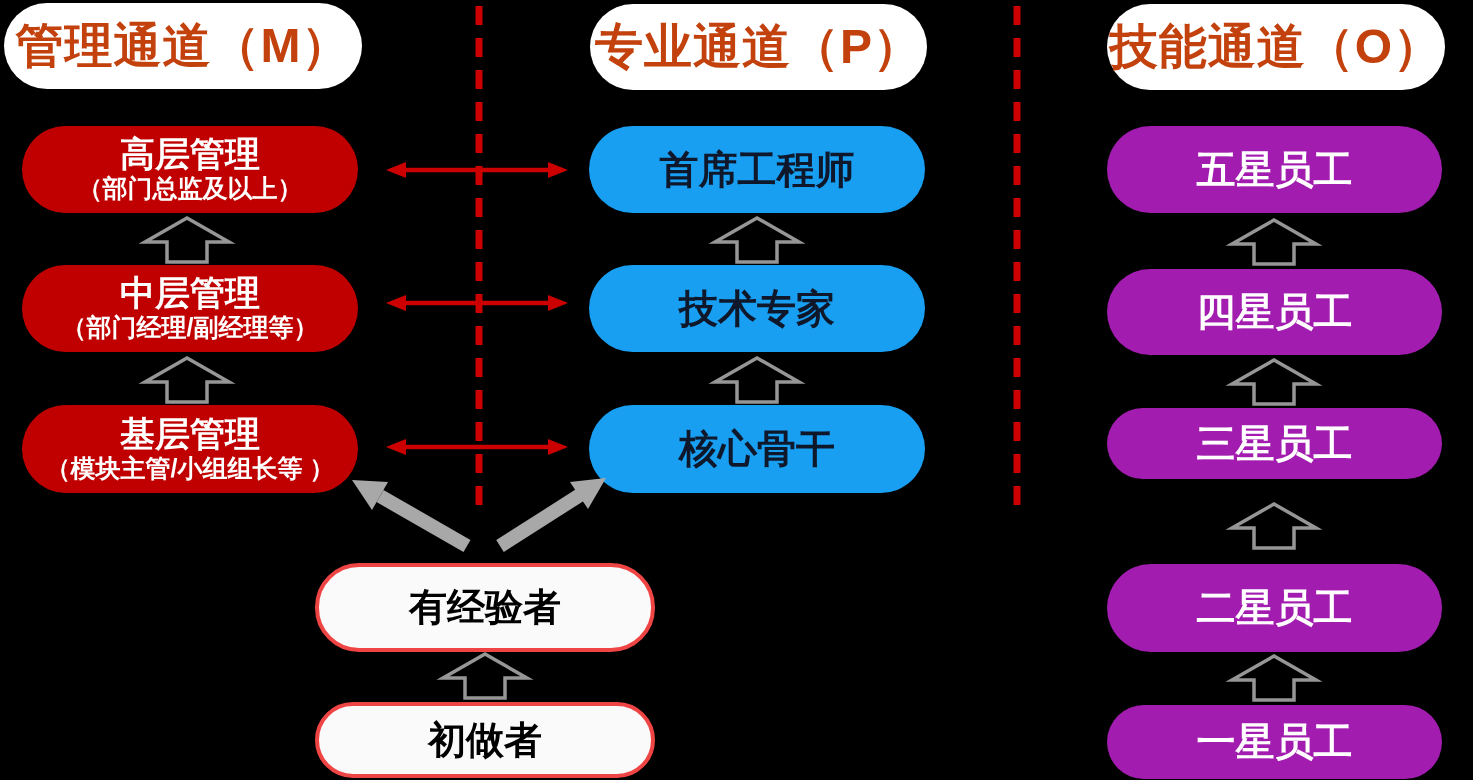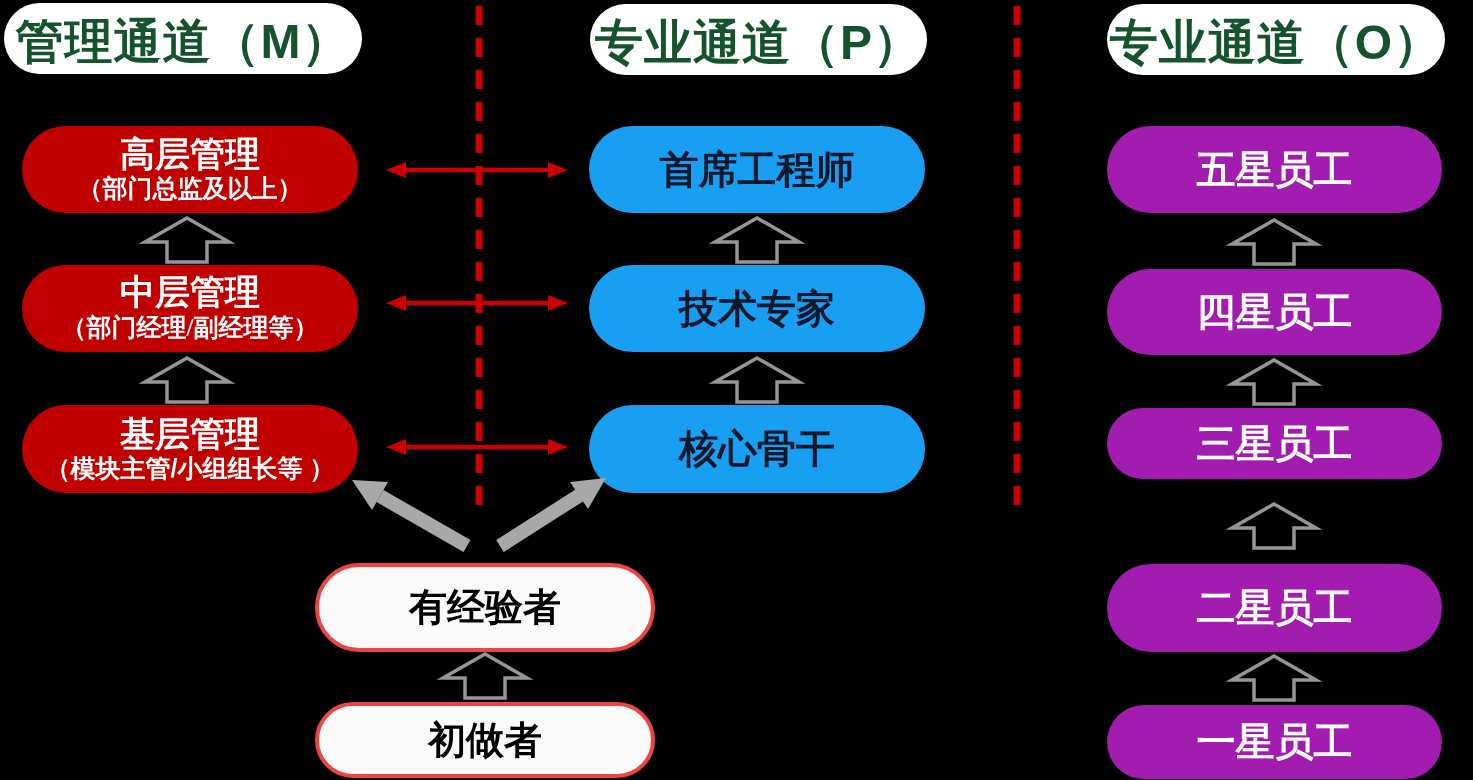--- a/index.html
+++ b/index.html
@@ -13,35 +13,34 @@
   }
   .pill{
     position:absolute;
     display:flex;flex-direction:column;
     align-items:center;justify-content:center;
     text-align:center;
     box-sizing:border-box;
   }
   
   .hdr{
-    background:#FFFFFF;color:#14532d;
+    background:#FFFFFF;color:#c2410c;
     border-radius:44px;
     font-size:48px;letter-spacing:1px;
-    height:71px;
-    justify-content:flex-end;
+    height:86px;
   }
   .hdr-m{left:4px;top:3px;width:358px;}
   .hdr-p{left:590px;top:4px;width:337px;}
   .hdr-o{left:1107px;top:4px;width:338px;}
   
   .red{background:#C00000;color:#fff;border-radius:44px;left:22px;width:336px;}
   .red .t1{font-size:35px;line-height:1.12;}
   .red .t2{font-size:25px;line-height:1.25;}
   .red-1{top:126px;height:87px;}
-  .red-2{top:265px;height:87px;font-family:Liberation Serif, serif;}
+  .red-2{top:265px;height:87px;}
   .red-3{top:405px;height:88px;}
   
   .blue{background:#189FF2;color:#0f172a;border-radius:44px;left:589px;width:336px;font-size:39px;}
   .blue-1{top:126px;height:87px;}
   .blue-2{top:265px;height:87px;}
   .blue-3{top:405px;height:88px;}
   
   .green{background:#a21caf;color:#fff;border-radius:44px;left:1107px;width:335px;font-size:39px;text-align:center;}
   .green-1{top:126px;height:87px;}
   .green-2{top:269px;height:86px;}
@@ -63,21 +62,21 @@
 
 <div id="canvas">
 
   <div class="pill hdr hdr-m">
     <span>管理通道（M）</span>
   </div>
   <div class="pill hdr hdr-p">
     <span>专业通道（P）</span>
   </div>
   <div class="pill hdr hdr-o">
-    <span>专业通道（O）</span>
+    <span>技能通道（O）</span>
   </div>
 
   <div class="pill red red-1">
     <span class="t1">高层管理</span>
     <span class="t2">（部门总监及以上）</span>
   </div>
   <div class="pill red red-2">
     <span class="t1">中层管理</span>
     <span class="t2">（部门经理/副经理等）</span>
   </div>

